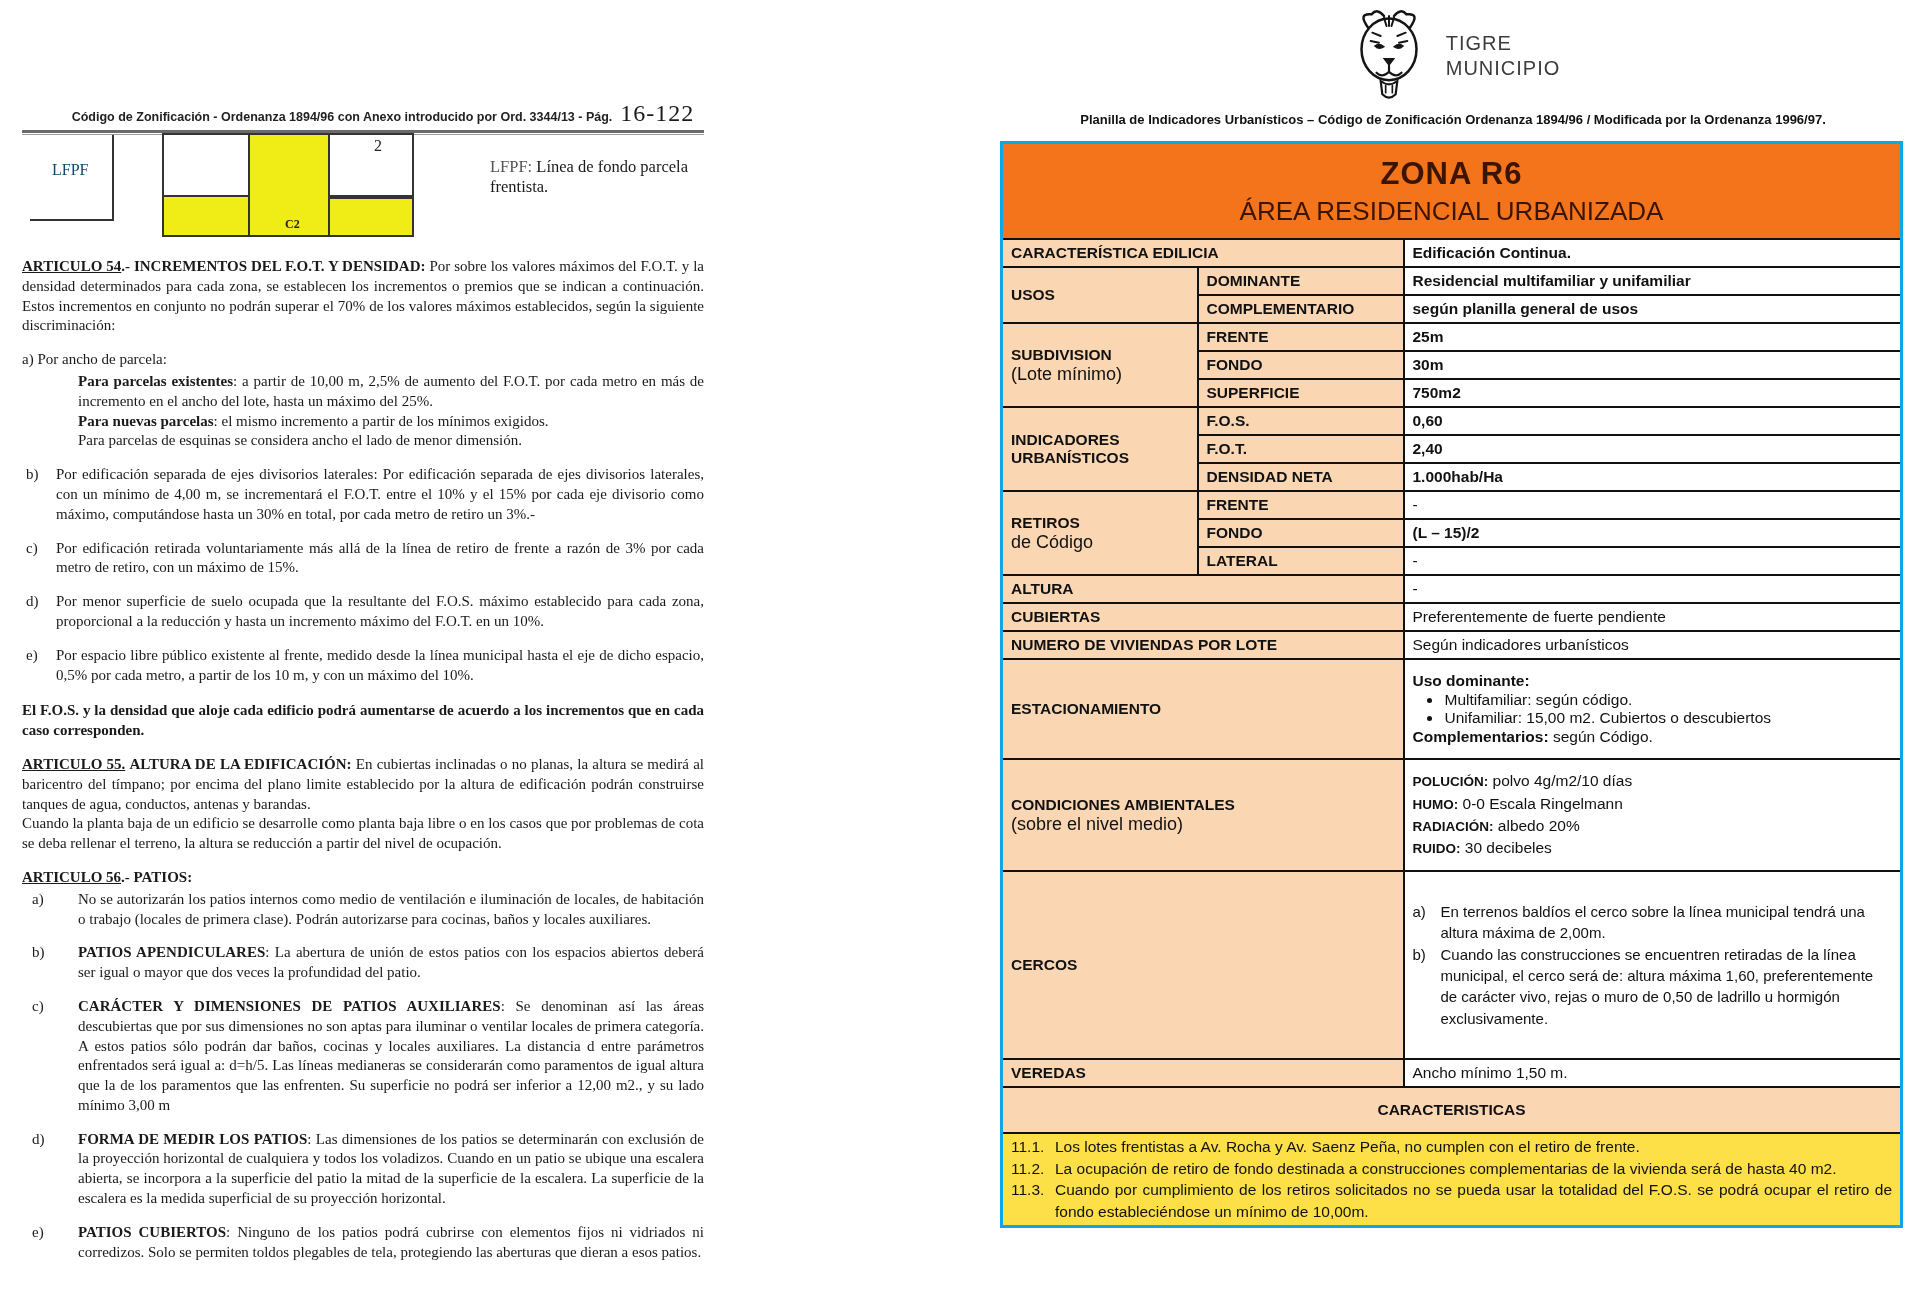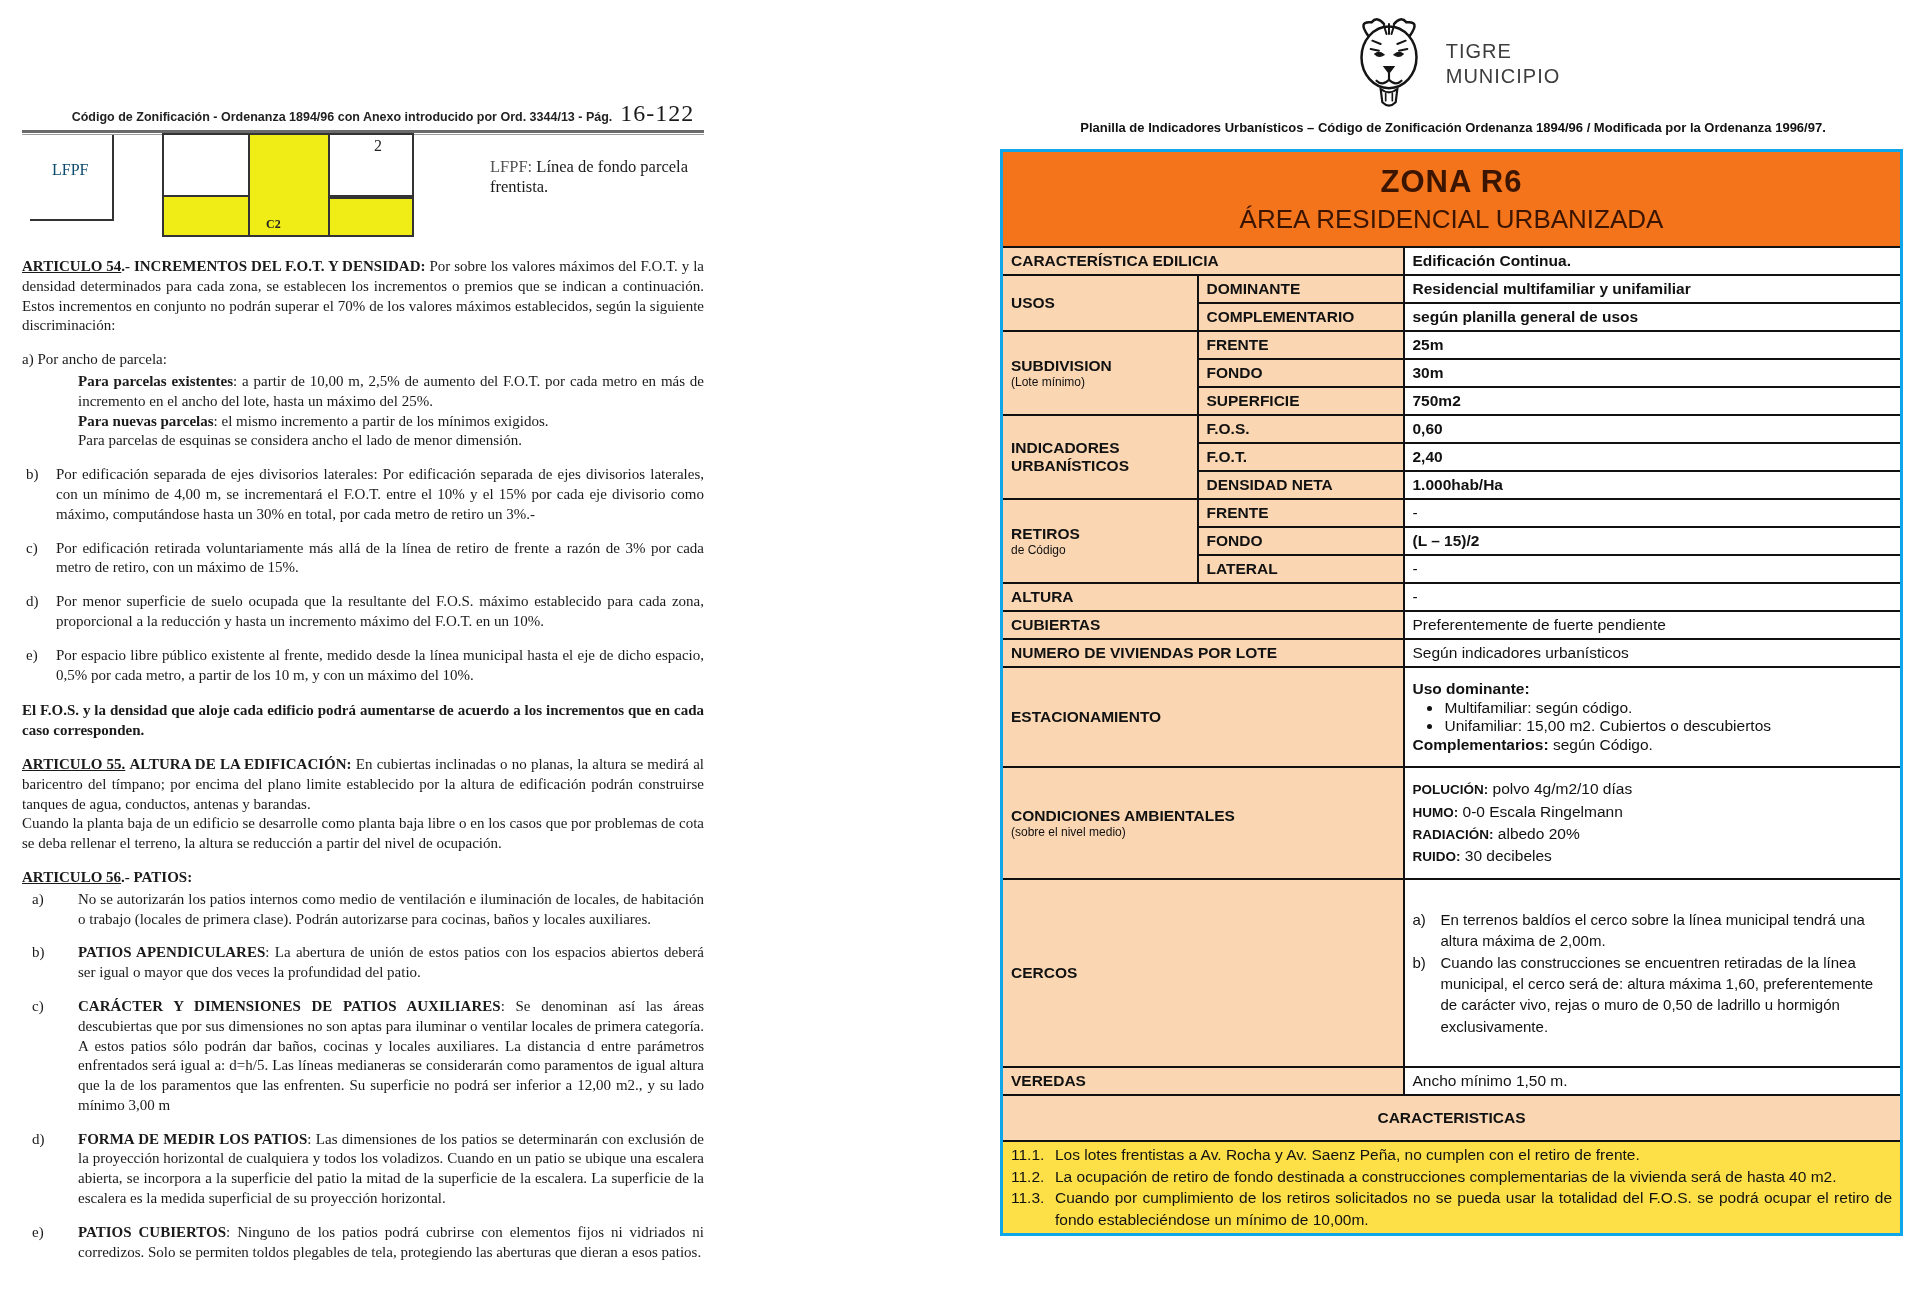--- a/index.html
+++ b/index.html
@@ -18,53 +18,53 @@
             border-right:2px solid #333;border-bottom:2px solid #333;}
   .lfpf-box-label{position:absolute;left:22px;top:26px;font-size:16px;color:#0c4a6e;}
   .cells{position:absolute;left:140px;top:-2px;width:252px;height:104px;}
   .cell{position:absolute;border:2px solid #333;box-sizing:border-box;}
   .c-l-top {left:0;top:0;width:88px;height:64px;background:#ffffff;}
   .c-l-bot {left:0;top:62px;width:88px;height:42px;background:#f0ec15;}
   .c-m     {left:86px;top:0;width:82px;height:104px;background:#f0ec15;}
   .c-r-top {left:166px;top:0;width:86px;height:64px;background:#ffffff;}
   .c-r-bot {left:166px;top:64px;width:86px;height:40px;background:#f0ec15;}
   .cell-num2{position:absolute;left:212px;top:4px;font-size:16px;color:#222;}
-  .cell-c2{position:absolute;left:104px;top:84px;font-size:12px;font-weight:bold;color:#222;}
+  .cell-c2{position:absolute;left:123px;top:84px;font-size:12px;font-weight:bold;color:#222;}
   .lp-legend{position:absolute;left:468px;top:22px;font-size:16.5px;}
   .lp-legend .term{color:#555;}
 
   .para{font-size:15px;line-height:1.32;text-align:justify;margin-top:14px;}
   .art-title{font-weight:bold;text-decoration:underline;}
   .art-head{font-weight:bold;}
   .sub-block{margin-left:56px;margin-top:2px;}
   .sub-block div{text-align:justify;line-height:1.32;font-size:15px;}
   .bold-lead{font-weight:bold;}
   .item{display:flex;margin-top:14px;font-size:15px;line-height:1.32;}
   .item-label{flex:none;width:30px;padding-left:4px;}
   .item-body{flex:1;text-align:justify;}
   .item56 .item-label{width:46px;padding-left:10px;}
   .closing{margin-top:16px;font-weight:bold;}
 
   
-  .rp{position:absolute;left:1000px;top:12px;width:906px;font-family:"Liberation Sans",sans-serif;}
+  .rp{position:absolute;left:1000px;top:4px;width:906px;font-family:"Liberation Sans",sans-serif;}
   .rp-logo-row{display:flex;justify-content:center;align-items:center;gap:14px;height:100px;margin-top:2px;}
   .rp-logo{width:86px;height:100px;}
   .rp-logo-text{font-size:20px;color:#3d3d3d;letter-spacing:1px;line-height:1.25;font-weight:500;}
   .rp-subtitle{text-align:center;font-weight:bold;font-size:13px;color:#111;margin-top:6px;}
 
   table.zona{border-collapse:collapse;margin-top:14px;width:900px;
              border:3px solid #0ea5e9;table-layout:fixed;padding-left:21px;}
   table.zona td{border:2px solid #111;padding:2px 8px;font-size:15.5px;color:#111;
                 vertical-align:middle;overflow:hidden;}
   col.c1{width:196px;} col.c2{width:206px;} col.c3{width:498px;}
   .zone-head{background:#f4741b;text-align:center;height:90px;padding:4px;}
   .zone-title{font-size:31px;font-weight:bold;color:#3b1500;letter-spacing:1px;}
   .zone-sub{font-size:26px;color:#3b1500;margin-top:4px;}
   .lab{background:#fad6b3;font-weight:bold;}
-  .lab .lab2{font-weight:normal;font-size:12px;}
+  .lab .lab2{font-weight:normal;font-size:18px;}
   .val-b{font-weight:bold;font-size:16.5px;}
   .val{font-weight:normal;font-size:15.5px;}
   tr.std{height:28px;}
   .est-cell{padding:4px 8px;}
   .est-bold{font-weight:bold;}
   ul.est-list{margin:1px 0 1px 30px;padding:0;}
   ul.est-list li{margin:0;padding:0 0 0 2px;font-size:15.5px;}
   .cond-cell{padding:3px 8px;font-size:13.5px;line-height:1.45;}
   .cond-cell b{font-size:13.5px;}
   .cercos-cell{padding:4px 8px;}

